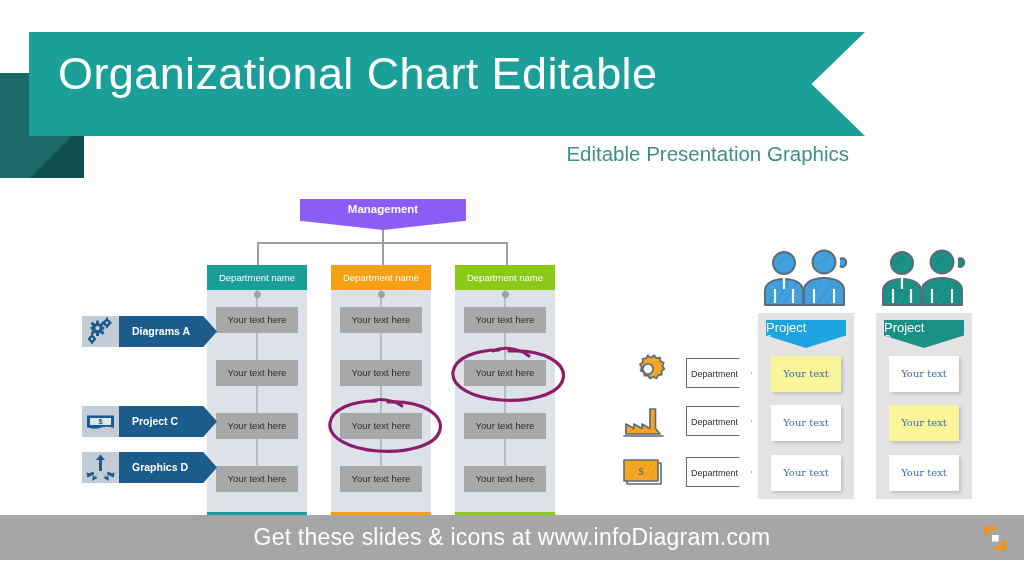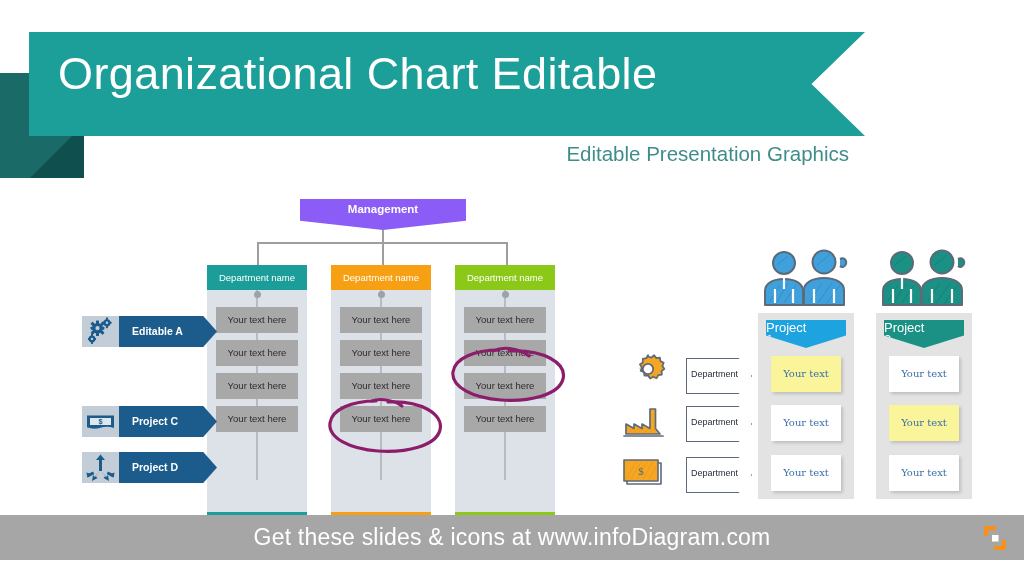--- a/index.html
+++ b/index.html
@@ -114,21 +114,21 @@
     position: absolute;
     left: 50%; top: 1px;
     width: 7px; height: 7px;
     margin-left: -3.5px;
     border-radius: 50%;
     background: #9aa2ab;
     z-index: 2;
   }
   .cell {
     position: relative;
-    margin: 0 auto 7px auto;
+    margin: 0 auto 27px auto;
     width: 82px; height: 26px;
     background: #a8a8a8;
     color: #2b2b2b;
     font-size: 9.5px;
     text-align: center;
     line-height: 26px;
     z-index: 2;
     white-space: nowrap;
   }
   .dept-foot { height: 5px; }
@@ -160,21 +160,21 @@
     clip-path: polygon(0 0, 86% 0, 100% 50%, 86% 100%, 0 100%);
     white-space: nowrap;
   }
 
   
   .annot { position: absolute; z-index: 9; pointer-events: none; }
 
   
   .dept-tag {
     position: absolute;
-    width: 66px; height: 36px;
+    width: 66px; height: 30px;
     background: #ffffff;
     border: 1.4px solid #5d6a78;
     -webkit-clip-path: polygon(0 0, 80% 0, 100% 50%, 80% 100%, 0 100%);
     clip-path: polygon(0 0, 80% 0, 100% 50%, 80% 100%, 0 100%);
     color: #1f2833;
     font-size: 9px;
     line-height: 30px;
     text-align: left;
     padding-left: 4px;
     z-index: 4;
@@ -323,21 +323,21 @@
           <rect x="26.9" y="5.8" width="2.6" height="2" rx="0.4"></rect>
           <path d="M10 19.5a3.4 3.4 0 1 0 0 6.8 3.4 3.4 0 0 0 0-6.8zm0 2.2a1.2 1.2 0 1 1 0 2.4 1.2 1.2 0 0 1 0-2.4z"></path>
           <rect x="9" y="17.9" width="2" height="2.4" rx="0.4"></rect>
           <rect x="9" y="25.5" width="2" height="2.4" rx="0.4"></rect>
           <rect x="5.9" y="21.9" width="2.4" height="2" rx="0.4"></rect>
           <rect x="11.7" y="21.9" width="2.4" height="2" rx="0.4"></rect>
         </g>
       </svg>
     </div>
     <div class="proj-lbl" style="background: rgb(28, 92, 140);">
-      <span>Editable A</span>
+      <span>Diagrams A</span>
     </div>
   </div>
 
 
   <div class="proj-row" id="proj-row-2" style="left:82px; top:406px;">
     <div class="proj-ico" style="background: rgb(195, 205, 216);">
       <svg width="37" height="31" viewBox="0 0 37 31">
         <g fill="#1C5C8C">
           <path d="M5 9.5h27v12.5c-4.6-1.7-9.2-1.7-13.5-.3-4.3 1.4-9 1.4-13.5-.4z"></path>
           <rect x="8" y="12" width="21" height="7" fill="#dfe6ee"></rect>
@@ -360,21 +360,21 @@
           <path d="M18.5 18.5 23.5 24l-2 2 5.5 3-1-6-2 1.9z"></path>
           <path d="M3.5 27.5 8.9 22l2 2.1 2.2 5.4-5.8-1.1z" opacity="0"></path>
           <path d="M5 22.5 11 19.5l1.4 2.6-6 3.1z"></path>
           <path d="M32 22.5 26 19.5l-1.4 2.6 6 3.1z"></path>
           <path d="M4.4 20.4 10 22.2l-4.6 3.6z"></path>
           <path d="M32.6 20.4 27 22.2l4.6 3.6z"></path>
         </g>
       </svg>
     </div>
     <div class="proj-lbl" style="background: rgb(28, 92, 140);">
-      <span>Project D</span>
+      <span>Graphics D</span>
     </div>
   </div>
 
   <svg class="annot" style="left:320px; top:392px; width:136px; height:66px;" viewBox="0 0 136 66">
     <path d="M68 10 C 100 8, 124 22, 120 38 C 116 54, 86 61, 58 59 C 30 57, 8 46, 10 31 C 12 17, 32 9, 56 9" fill="none" stroke="#8C1D6B" stroke-width="3.2" stroke-linecap="round"></path>
     <path d="M52 9 C 60 6, 74 8, 82 14" fill="none" stroke="#8C1D6B" stroke-width="3" stroke-linecap="round"></path>
   </svg>
 
   <svg class="annot" style="left:443px; top:341px; width:136px; height:66px;" viewBox="0 0 136 66">
     <path d="M66 10 C 100 8, 124 22, 120 38 C 116 54, 86 61, 58 59 C 30 57, 8 46, 10 31 C 12 17, 32 9, 56 9" fill="none" stroke="#8C1D6B" stroke-width="3.2" stroke-linecap="round"></path>

